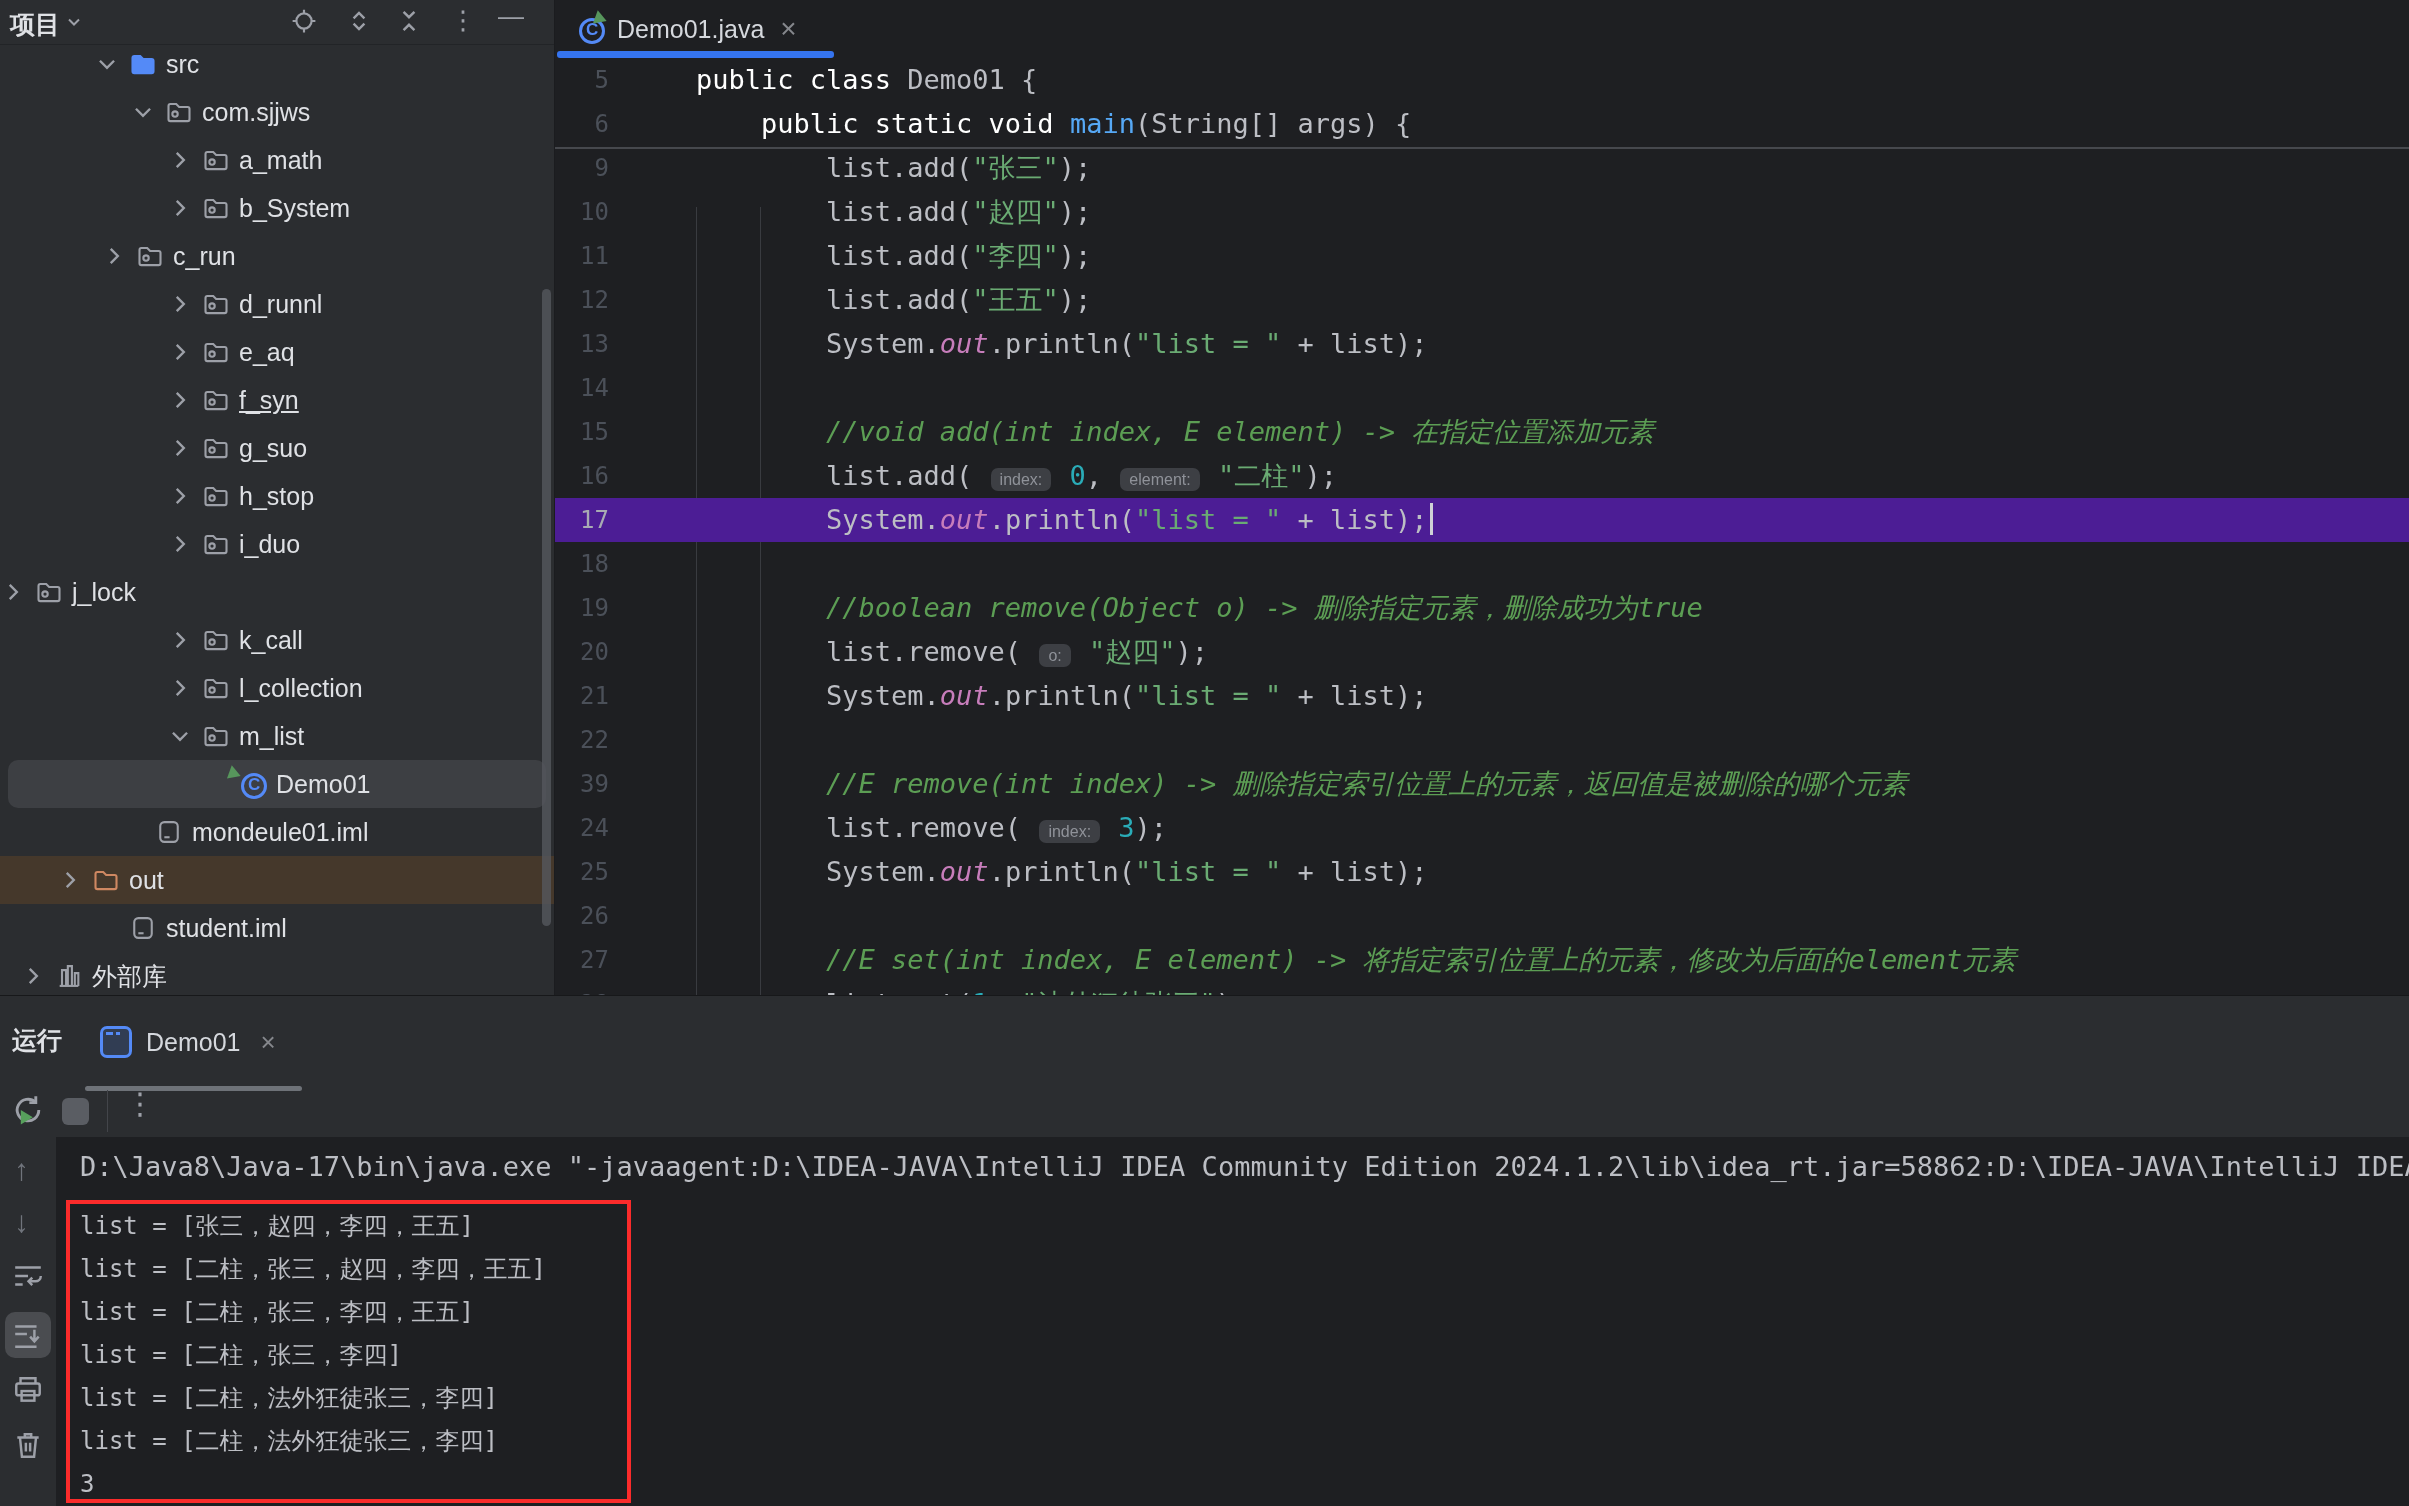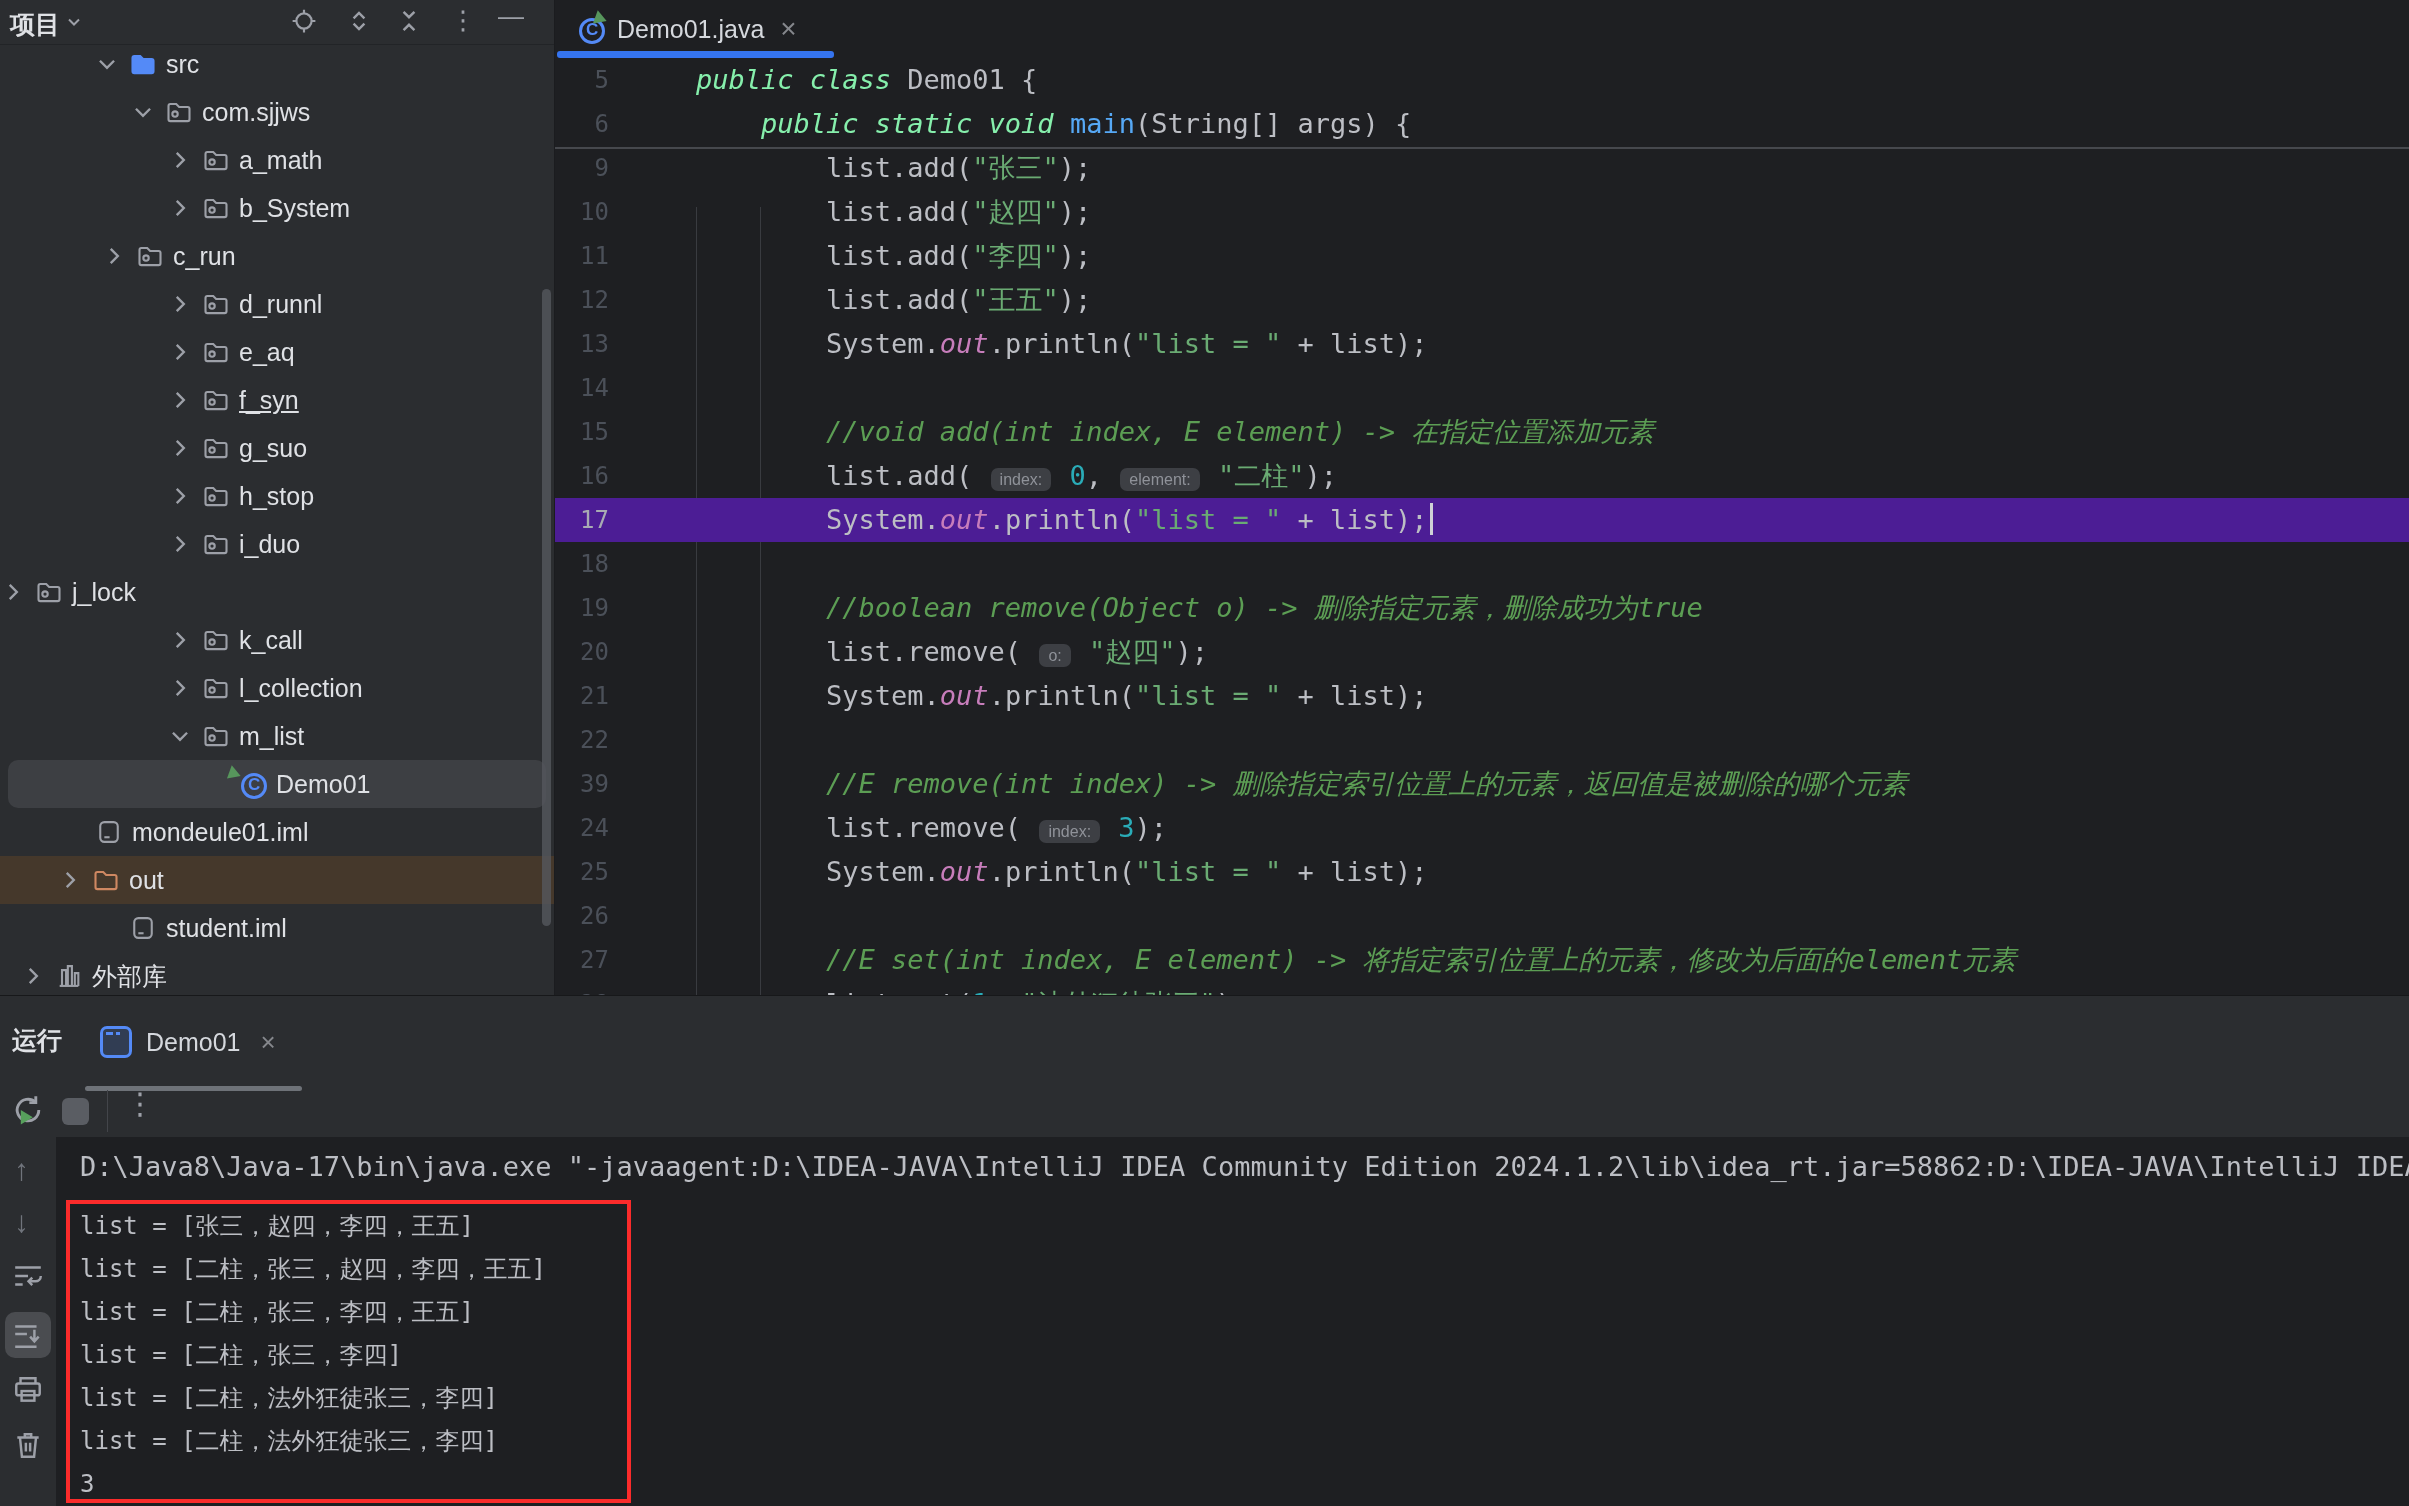--- a/index.html
+++ b/index.html
@@ -39,21 +39,21 @@
   #editor-tab .tab-close{font-size:28px;color:#85878c;margin-left:16px;}
   #tab-underline{position:absolute;left:2px;top:51px;width:277px;height:7px;background:#3574f0;border-radius:3px;}
   #code{position:absolute;left:0;top:58px;right:0;bottom:0;}
   .crow{position:relative;height:44px;}
   .crow .lnum{position:absolute;left:0;top:0;width:54px;text-align:right;
     font-family:"DejaVu Sans Mono",monospace;font-size:24px;line-height:44px;color:#4b5059;}
   .crow .ctext{position:absolute;left:141px;top:0;white-space:pre;
     font-family:"DejaVu Sans Mono",monospace;font-size:27px;line-height:44px;color:#bcbec4;}
   .crow.current{background:#4c1d95;}
   .crow.current .lnum{color:#a8abb3;}
-  .tk-k{color:#86efac;font-style:italic;}
+  .tk-k{color:#ffffff;}
   .tk-d{color:#bcbec4;}
   .tk-s{color:#6aab73;}
   .tk-c{color:#5c9e54;font-style:italic;}
   .tk-m{color:#56a8f5;}
   .tk-f{color:#c77dbb;font-style:italic;}
   .tk-i{color:#2aacb8;}
   .tk-h{background:#3d3f44;color:#8f9299;font-size:16px;border-radius:7px;padding:3px 9px;margin:0 2px;
         font-family:"Liberation Sans",sans-serif;}
   #fold-line{position:absolute;left:0;top:147px;right:0;height:2px;background:#46484d;}
   .iguide{position:absolute;top:149px;width:1px;height:832px;background:#393b40;}
@@ -329,21 +329,21 @@
             <circle cx="8.6" cy="13.8" r="2.3"></circle>
           </svg>
         </span>
         <span class="tlabel">m_list</span>
       </div>
       <div class="trow sel" style="padding-left: 196px;">
         <span class="tchev"></span>
         <span class="ticon"><span class="classrun"><span class="cring"></span><span class="cletter">C</span><span class="cplay"></span></span></span>
         <span class="tlabel">Demo01</span>
       </div>
-      <div class="trow" style="padding-left: 60px;">
+      <div class="trow" style="padding-left: 120px;">
         <span class="tchev"></span>
         <span class="ticon">
           <svg width="28" height="28" viewBox="0 0 24 24" fill="none" stroke="#9da0a8" stroke-width="1.8">
             <rect x="4.5" y="3.5" width="15" height="17" rx="3.5"></rect>
             <path d="M8 16.5h4.5"></path>
           </svg>
         </span>
         <span class="tlabel">mondeule01.iml</span>
       </div>
       <div class="trow warm" style="padding-left: 57px;">

